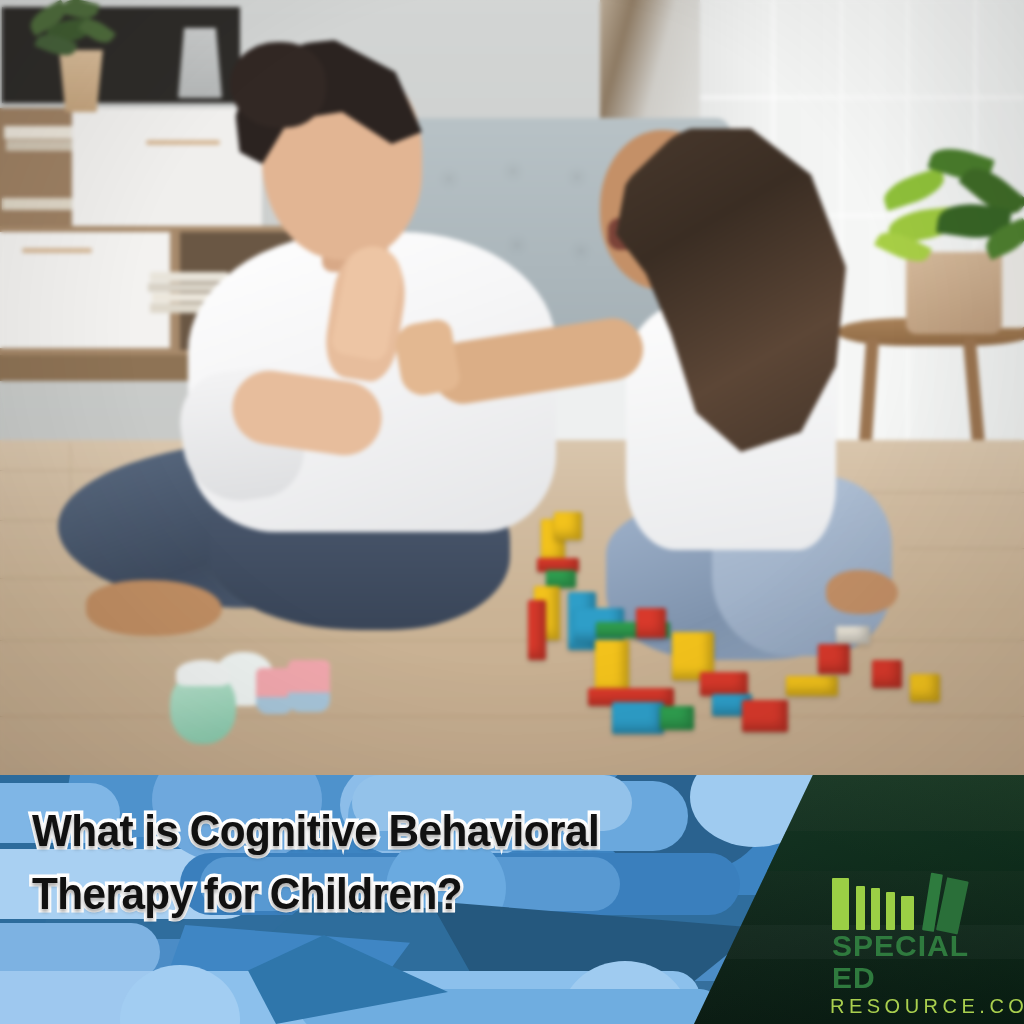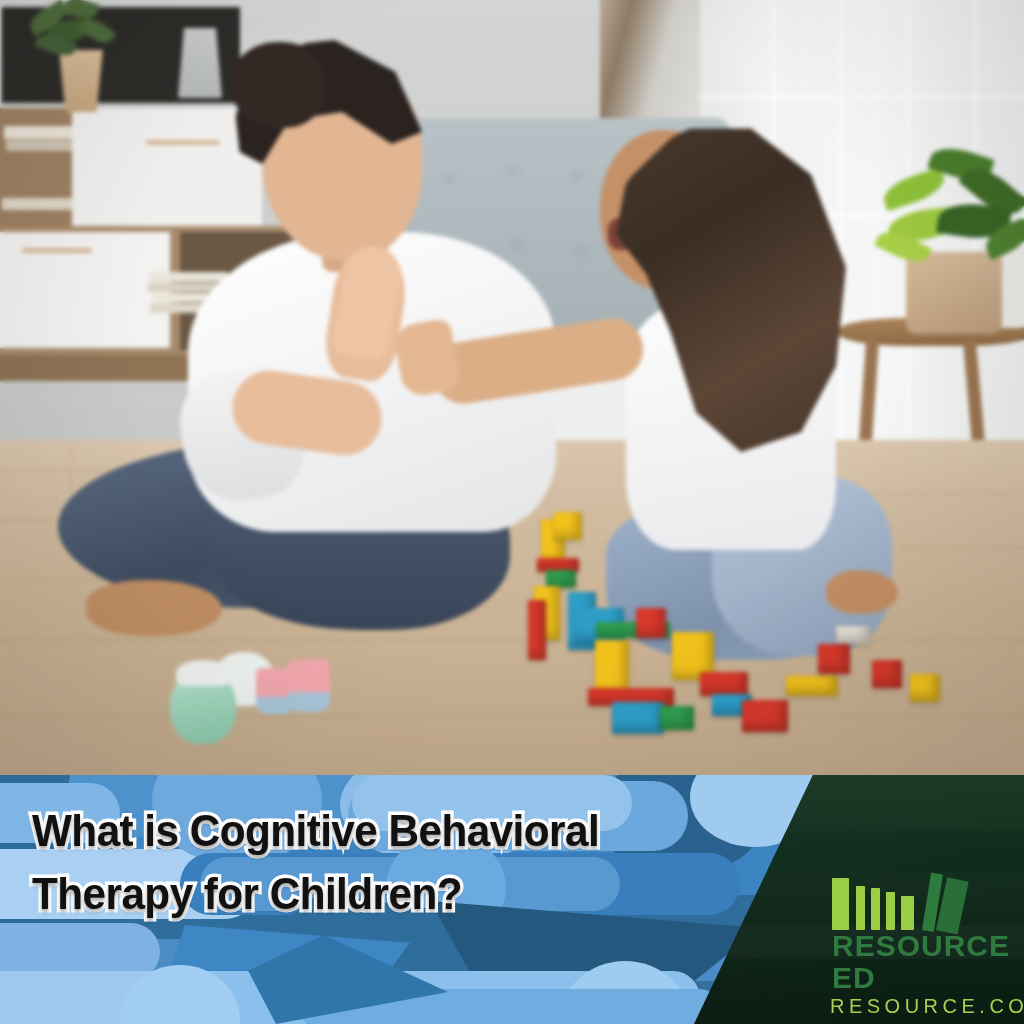--- a/index.html
+++ b/index.html
@@ -380,17 +380,17 @@
     <div class="logo">
       <div class="logo-bars" id="logo-bars">
           <div class="bar" style="left: 0px; width: 17px; height: 52px;"></div>
           <div class="bar" style="left: 24px; width: 9px; height: 44px;"></div>
           <div class="bar" style="left: 39px; width: 9px; height: 42px;"></div>
           <div class="bar" style="left: 54px; width: 9px; height: 38px;"></div>
           <div class="bar" style="left: 69px; width: 13px; height: 34px;"></div>
           <div class="bar tilt" style="left: 90px; width: 12px; height: 58px; transform: rotate(9deg);"></div>
           <div class="bar tilt" style="left: 104px; width: 22px; height: 54px; transform: rotate(12deg); background: rgb(42, 111, 57);"></div>
         </div>
-      <div class="logo-t1">RESOURCE ED</div>
+      <div class="logo-t1">SPECIAL ED</div>
       <div class="logo-t2">RESOURCE.COM</div>
     </div>
   </div>
 </div>
 
 </body></html>

